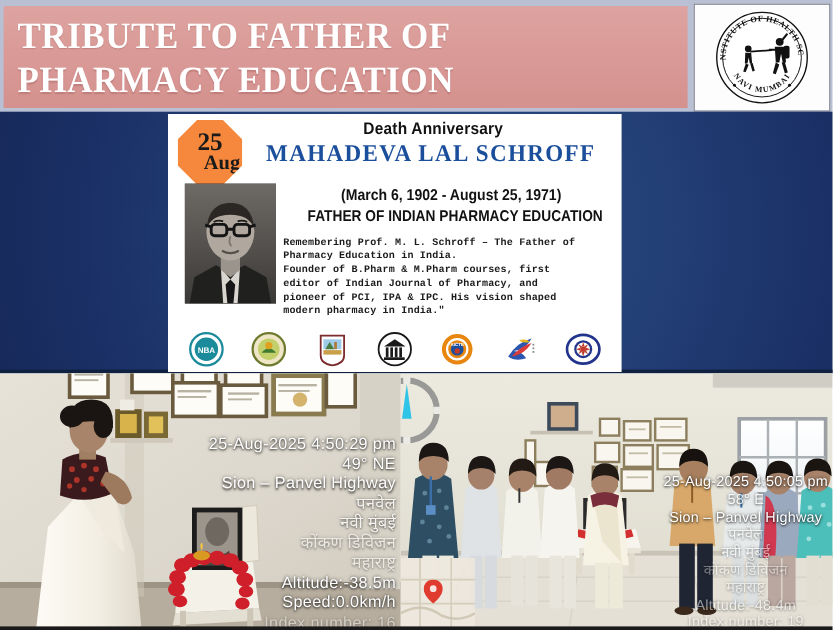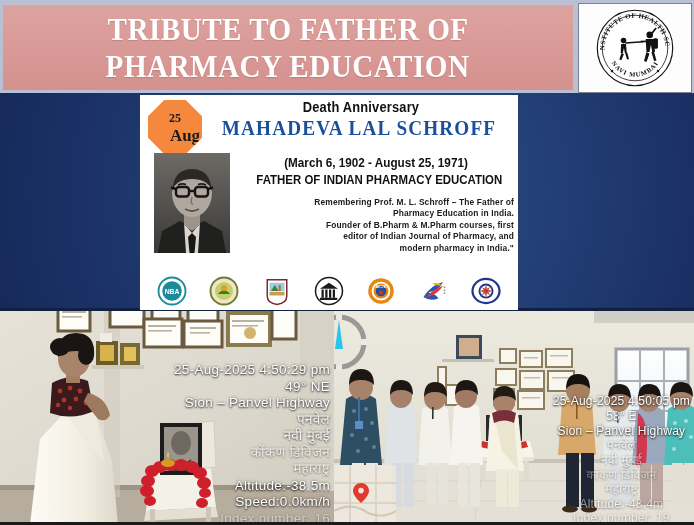--- a/index.html
+++ b/index.html
@@ -11,21 +11,21 @@
   .page{position:relative;width:694px;height:525px;overflow:hidden;background:#fff;}
 
   
   .header-band{
     position:absolute;left:0;top:0;width:694px;height:93px;
     background:#b9c0d4;
   }
   .header-pink{
     position:absolute;left:3px;top:5px;width:570px;height:85px;
     background:linear-gradient(180deg,#dda3a0 0%,#d99996 55%,#d4918e 100%);
-    display:flex;flex-direction:column;align-items:center;justify-content:center;
+    display:flex;flex-direction:column;align-items:flex-start;justify-content:center;
   }
   .header-line{
     font-family:"Liberation Serif", serif;
     font-weight:bold;color:#ffffff;
     font-size:31px;line-height:37px;letter-spacing:.5px;
     transform:scaleX(.94);
     text-shadow:0 1px 1px rgba(120,60,60,.25);
     white-space:nowrap;
   }
   .logo-box{
@@ -50,21 +50,21 @@
     background:#ffffff;overflow:hidden;
   }
 
   .badge{
     position:absolute;left:8px;top:5px;width:54px;height:54px;
     background:#f5883c;
     clip-path:polygon(30% 0,70% 0,100% 30%,100% 70%,70% 100%,30% 100%,0 70%,0 30%);
     display:flex;flex-direction:column;align-items:center;justify-content:center;
     color:#1a1a1a;
   }
-  .badge-day{font-family:"Liberation Serif",serif;font-size:12px;font-weight:bold;line-height:17px;}
+  .badge-day{font-family:"Liberation Serif",serif;font-size:21px;font-weight:bold;line-height:17px;}
   .badge-mon{font-family:"Liberation Serif",serif;font-size:17px;font-weight:bold;line-height:18px;margin-left:20px;}
 
   .p-death{
     position:absolute;left:68px;top:4px;width:306px;text-align:center;
     font-family:"Liberation Sans",sans-serif;font-weight:bold;
     font-size:14px;color:#111;letter-spacing:.2px;transform:scaleX(.92);
   }
   .p-name{
     position:absolute;left:62px;top:22px;width:314px;text-align:center;
     font-family:"Liberation Serif",serif;font-weight:bold;
@@ -82,22 +82,22 @@
     position:absolute;left:100px;top:60px;width:272px;text-align:center;
     font-family:"Liberation Sans",sans-serif;font-weight:bold;
     font-size:13px;color:#111;transform:scaleX(.9);white-space:nowrap;
   }
   .p-sub{
     position:absolute;left:100px;top:77px;width:272px;text-align:center;
     font-family:"Liberation Sans",sans-serif;font-weight:bold;
     font-size:13px;color:#111;transform:scaleX(.88);white-space:nowrap;
   }
   .p-body{
-    position:absolute;left:96px;top:102px;width:278px;text-align:right;
-    font-family:Liberation Sans, sans-serif;font-weight:bold;
+    position:absolute;left:96px;top:102px;width:278px;text-align:left;
+    font-family:Liberation Mono, monospace;font-weight:bold;
     font-size:8.4px;line-height:11.4px;color:#1b1b1b;letter-spacing:.15px;
   }
 
   .logos-row{
     position:absolute;left:0;bottom:2px;width:378px;height:34px;
     display:flex;align-items:center;justify-content:space-around;padding:0 6px;
     box-sizing:border-box;
   }
   .mini-logo{width:30px;height:30px;flex:0 0 auto;}
 
@@ -237,20 +237,21 @@
     </div>
 
     <div class="p-dates">(March 6, 1902 - August 25, 1971)</div>
     <div class="p-sub">FATHER OF INDIAN PHARMACY EDUCATION</div>
 
     <div class="p-body">
       <div>Remembering Prof. M. L. Schroff – The Father of</div>
       <div>Pharmacy Education in India.</div>
       <div>Founder of B.Pharm &amp; M.Pharm courses, first</div>
       <div>editor of Indian Journal of Pharmacy, and</div>
+      <div>pioneer of PCI, IPA &amp; IPC. His vision shaped</div>
       <div>modern pharmacy in India."</div>
     </div>
 
     <div class="logos-row">
 
       <svg class="mini-logo" viewBox="0 0 40 40">
         <circle cx="20" cy="20" r="18" fill="#fff" stroke="#1b8a9a" stroke-width="2.5"></circle>
         <circle cx="20" cy="20" r="13" fill="#1b8a9a"></circle>
         <text x="20" y="24" font-family="Liberation Sans, sans-serif" font-size="9" font-weight="bold" fill="#fff" text-anchor="middle">NBA</text>
       </svg>

